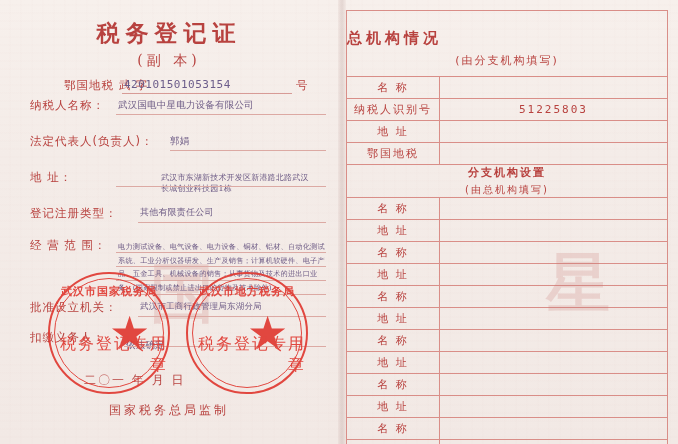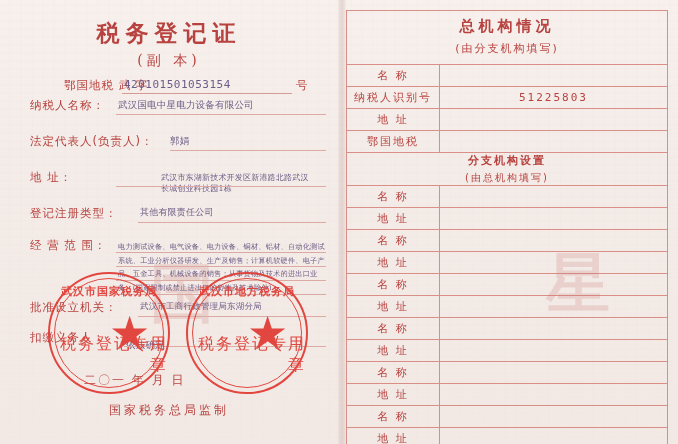--- a/index.html
+++ b/index.html
@@ -91,22 +91,22 @@
     font-size:16px;letter-spacing:2px;
   }
   .seal-arc{
     position:absolute;left:0;right:0;top:10px;text-align:center;
     color:#e03a32;font-size:11px;font-weight:bold;letter-spacing:1px;
   }
 
   
   .right{position:absolute;left:346px;top:10px;width:322px;height:424px;}
   .rtitle{
-    text-align:center;font-size:15px;font-weight:bold;color:#b8423f;letter-spacing:4px;
-    font-family:"DejaVu Serif","Liberation Serif",serif;margin-top:0;
+    text-align:left;font-size:15px;font-weight:bold;color:#b8423f;letter-spacing:4px;
+    font-family:"DejaVu Serif","Liberation Serif",serif;margin-top:12px;
   }
   .rsub{
     text-align:center;font-size:11px;color:#b8423f;letter-spacing:2px;margin-top:5px;
   }
   table.grid{
     border-collapse:collapse;width:322px;table-layout:fixed;
   }
   table.grid td{
     border:1px solid #d98e88;height:21px;font-size:11px;color:#b8423f;
     text-align:center;letter-spacing:2px;padding:0;

